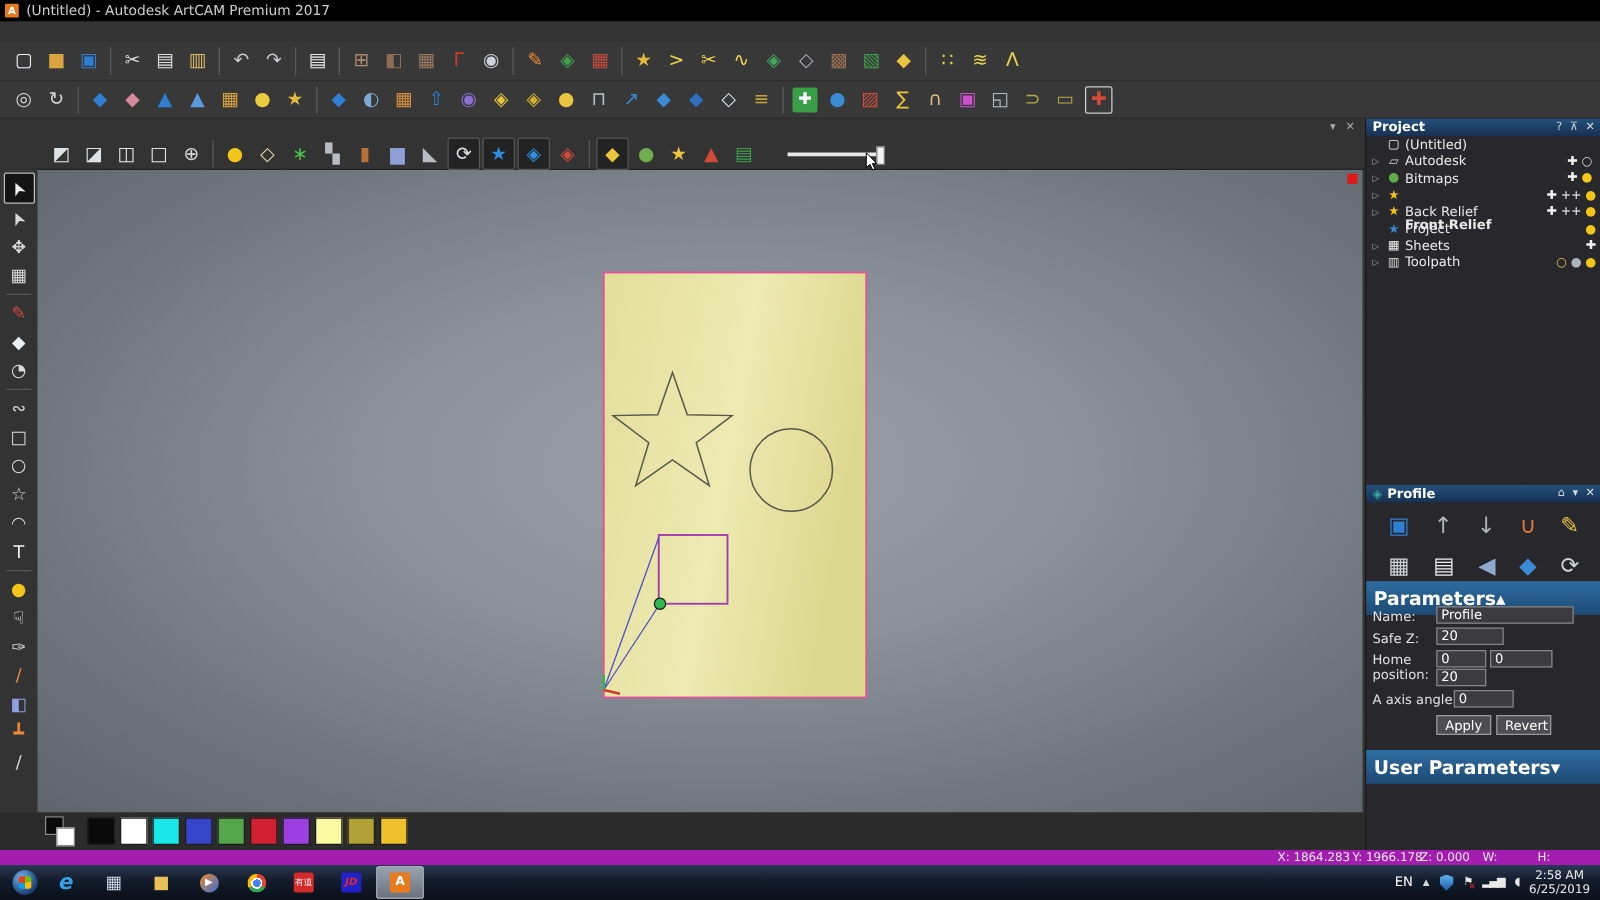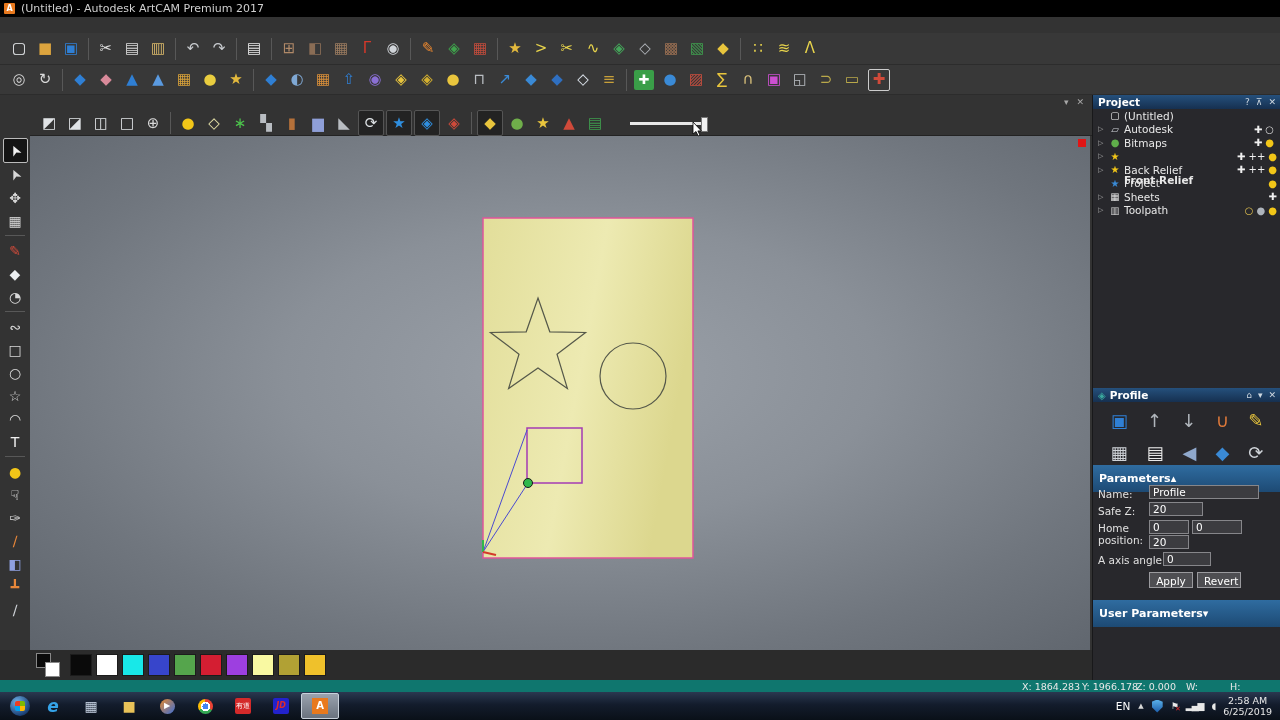--- a/index.html
+++ b/index.html
@@ -62,38 +62,38 @@
   .dual .sec{position:absolute;left:9px;top:9px;width:13px;height:13px;background:#fff;border:1px solid #888;}
   
   .rpanel{position:absolute;left:1092px;top:95px;width:188px;height:585px;background:#28282c;
     border-left:1px solid #18181a;box-sizing:border-box;}
   .phead{position:absolute;left:0;width:188px;height:14px;background:linear-gradient(#25507c,#163050);
     display:flex;align-items:center;padding:0 5px;font-size:10.5px;font-weight:bold;color:#fff;box-sizing:border-box;}
   .phead .sp{flex:1;}
   .phead .hic{font-size:9px;font-weight:normal;color:#cfd8e0;margin-left:6px;}
   .phead .hico{font-size:10px;margin-right:4px;color:#3aa89e;}
   .bluehead{position:absolute;left:0;width:188px;height:27px;background:linear-gradient(#2f6ca0,#1d4a74);
-    display:flex;align-items:center;padding:0 6px;font-size:11px;font-weight:bold;color:#fff;box-sizing:border-box;}
+    display:flex;align-items:center;padding:0 6px;font-size:15px;font-weight:bold;color:#fff;box-sizing:border-box;}
   .tree{position:absolute;left:0;top:14px;width:188px;}
   .prow{display:flex;align-items:center;height:13.5px;padding:0 4px 0 5px;gap:3px;font-size:10.5px;color:#e8e8e8;}
   .prow .exp{width:8px;font-size:7px;color:#b0b0b0;}
   .prow .picn{width:12px;font-size:10px;text-align:center;}
   .prow .plabel{flex:1;white-space:nowrap;}
   .prow.bold .plabel{font-weight:bold;margin-top:48px;}
   .pacts{display:flex;gap:3px;font-size:10px;align-items:center;}
   .profrow{position:absolute;left:0;width:188px;height:30px;display:flex;align-items:center;
     justify-content:space-around;padding:0 8px;box-sizing:border-box;}
   .profrow .g{font-size:18px;}
   .fl{position:absolute;color:#e0e0e0;font-size:10.5px;line-height:12px;}
   .fi{position:absolute;background:#3c3c40;border:1px solid #86868a;color:#fff;font-size:10.5px;
     height:14px;padding:0 3px;box-sizing:border-box;font-family:"DejaVu Sans",sans-serif;}
   .pbtn{position:absolute;background:#4e4e52;border:1px solid #9a9a9e;color:#fff;font-size:10.5px;
     height:16px;width:44px;text-align:center;line-height:14px;box-sizing:border-box;font-family:"DejaVu Sans",sans-serif;}
   
-  .status{position:absolute;left:0;top:680px;width:1280px;height:12px;background:#0f766e;color:#e8e8e8;font-size:9.5px;}
+  .status{position:absolute;left:0;top:680px;width:1280px;height:12px;background:#a21caf;color:#e8e8e8;font-size:9.5px;}
   .status span{position:absolute;top:1px;}
   
   .taskbar{position:absolute;left:0;top:692px;width:1280px;height:28px;
     background:linear-gradient(#2a3850,#131c2c 45%,#0a1018);display:flex;align-items:center;padding-left:6px;box-sizing:border-box;}
   .tapp{width:36px;height:24px;display:flex;align-items:center;justify-content:center;flex:0 0 auto;border-radius:2px;margin:0 1px;}
   .tapp .g{font-size:14px;line-height:1;}
   .tapp.start{width:26px;}
   .tapp.start .orb{width:20px;height:20px;border-radius:50%;background:radial-gradient(circle at 35% 30%,#6fb0e8,#1d4276 70%,#0e2246);
     display:flex;align-items:center;justify-content:center;}
   .tapp.start .flagq{width:10px;height:10px;border-radius:2px;

